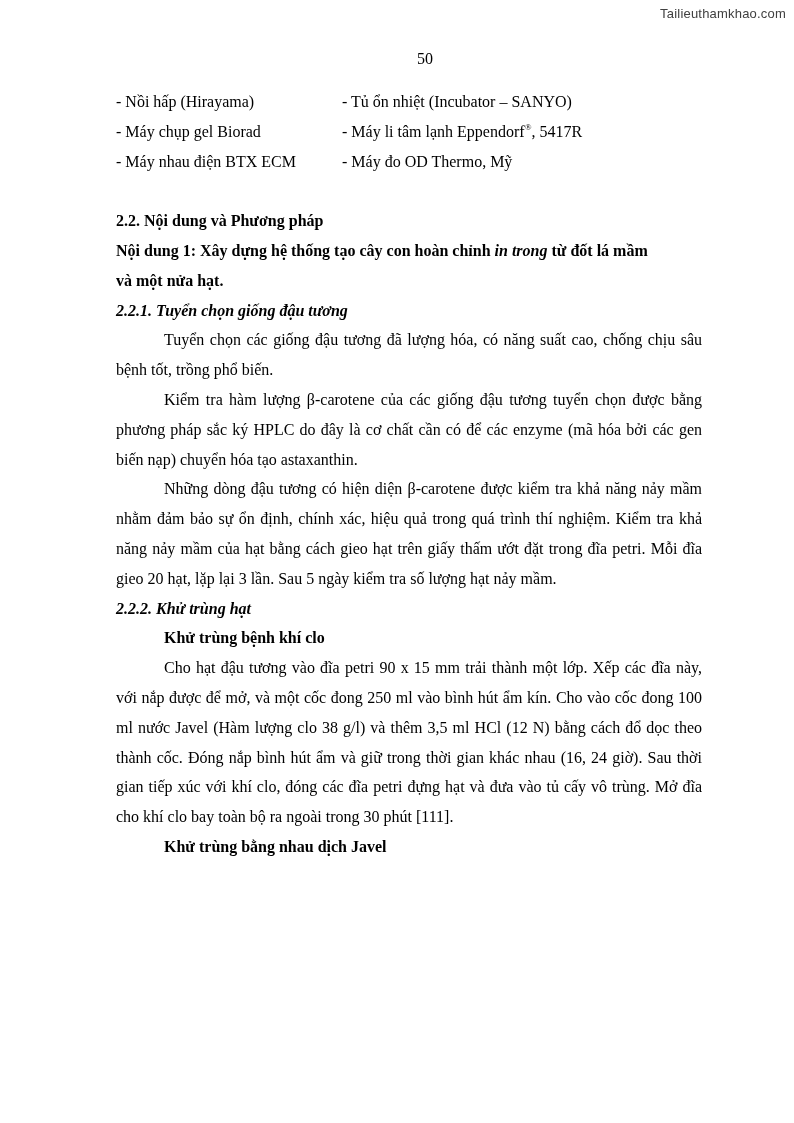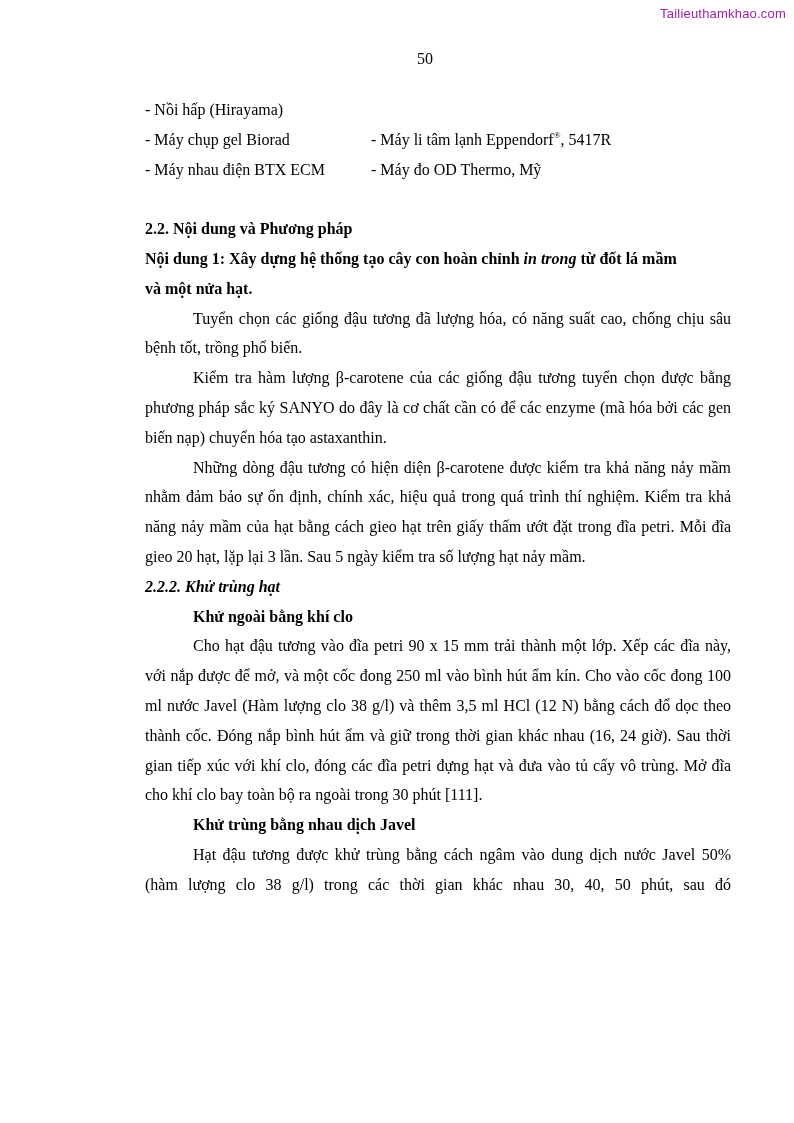--- a/index.html
+++ b/index.html
@@ -1,21 +1,21 @@
 <!DOCTYPE html>
 <html><head>
   <meta charset="utf-8">
   <style>
     html, body { margin: 0; padding: 0; background: #ffffff; }
     body { width: 794px; height: 1123px; position: relative; overflow: hidden;
       font-family: "Liberation Serif", "DejaVu Serif", serif; color: #000; }
     .watermark { position: absolute; top: 6px; right: 8px; font-family: "Liberation Sans", sans-serif;
-      font-size: 13px; color: #a21caf; letter-spacing: 0.2px; }
+      font-size: 13px; color: #404040; letter-spacing: 0.2px; }
     .page-number { position: absolute; top: 50px; left: 0; width: 850px; text-align: center; font-size: 16px; }
-    .content { position: absolute; top: 87px; left: 145px; width: 586px; font-size: 16px; line-height: 29.8px; margin-top: 8px; }
+    .content { position: absolute; top: 87px; left: 116px; width: 586px; font-size: 16px; line-height: 29.8px; }
     .equip-row { display: flex; height: 29.8px; white-space: nowrap; }
     .equip-left { width: 226px; }
     .equip-right { flex: 1; }
     sup { font-size: 9px; line-height: 0; vertical-align: 7px; }
     .h-bold { font-weight: bold; }
     .h-italic-bold { font-weight: bold; font-style: italic; }
     .para { text-align: justify; text-indent: 48px; margin: 0; }
     .subhead { font-weight: bold; padding-left: 48px; }
     .justify-block { text-align: justify; }
     .last-line-justify { text-align: justify; text-align-last: justify; }
@@ -24,43 +24,44 @@
 <body>
 
 <div class="watermark">Tailieuthamkhao.com</div>
 <div class="page-number">50</div>
 
 <div class="content">
 
   <div>
     <div class="equip-row">
       <span class="equip-left">- Nồi hấp (Hirayama)</span>
+      <span class="equip-right"><span>- Tủ ổn nhiệt (Incubator – SANYO)</span></span>
     </div>
     <div class="equip-row">
       <span class="equip-left">- Máy chụp gel Biorad</span>
       <span class="equip-right"><span>- Máy li tâm lạnh Eppendorf</span><sup>®</sup><span>, 5417R</span></span>
     </div>
     <div class="equip-row">
       <span class="equip-left">- Máy nhau điện BTX ECM</span>
       <span class="equip-right"><span>- Máy đo OD Thermo, Mỹ</span></span>
     </div>
     <div class="equip-row">
     </div>
   </div>
 
   <div class="h-bold">2.2. Nội dung và Phương pháp</div>
 
   <div class="h-bold justify-block">
     <span>Nội dung 1:  Xây dựng hệ thống tạo cây con hoàn chỉnh </span><i>in trong</i><span> từ đốt lá mầm</span>
     <br><span>và một nửa hạt.</span>
   </div>
 
+  <div class="h-italic-bold">2.2.1. Tuyển chọn giống đậu tương</div>
   <p class="para">Tuyển chọn các giống đậu tương đã lượng hóa, có năng suất cao, chống chịu sâu bệnh tốt, trồng phổ biến.</p>
-  <p class="para">Kiểm tra hàm lượng β-carotene của các giống đậu tương tuyển chọn được bằng phương pháp sắc ký SANYO do đây là cơ chất cần có để các enzyme (mã hóa bởi các gen biến nạp) chuyển hóa tạo astaxanthin.</p>
+  <p class="para">Kiểm tra hàm lượng β-carotene của các giống đậu tương tuyển chọn được bằng phương pháp sắc ký HPLC do đây là cơ chất cần có để các enzyme (mã hóa bởi các gen biến nạp) chuyển hóa tạo astaxanthin.</p>
   <p class="para">Những dòng đậu tương có hiện diện β-carotene được kiểm tra khả năng nảy mầm nhằm đảm bảo sự ổn định, chính xác, hiệu quả trong quá trình thí nghiệm. Kiểm tra khả năng nảy mầm của hạt bằng cách gieo hạt trên giấy thấm ướt đặt trong đĩa petri. Mỗi đĩa gieo 20 hạt, lặp lại 3 lần. Sau 5 ngày kiểm tra số lượng hạt nảy mầm.</p>
 
   <div class="h-italic-bold">2.2.2. Khử trùng hạt</div>
-  <div class="subhead">Khử ngoài bằng khí clo</div>
+  <div class="subhead">Khử trùng bệnh khí clo</div>
   <p class="para">Cho hạt đậu tương vào đĩa petri 90 x 15 mm trải thành một lớp. Xếp các đĩa này, với nắp được để mở, và một cốc đong 250 ml vào bình hút ẩm kín. Cho vào cốc đong 100 ml nước Javel (Hàm lượng clo 38 g/l) và thêm 3,5 ml HCl (12 N) bằng cách đổ dọc theo thành cốc. Đóng nắp bình hút ẩm và giữ trong thời gian khác nhau (16, 24 giờ). Sau thời gian tiếp xúc với khí clo, đóng các đĩa petri đựng hạt và đưa vào tủ cấy vô trùng. Mở đĩa cho khí clo bay toàn bộ ra ngoài trong 30 phút [111].</p>
 
   <div class="subhead">Khử trùng bằng nhau dịch Javel</div>
-  <p class="para last-line-justify">Hạt đậu tương được khử trùng bằng cách ngâm vào dung dịch nước Javel 50% (hàm lượng clo 38 g/l) trong các thời gian khác nhau 30, 40, 50 phút, sau đó</p>
 </div>
 
 </body></html>

